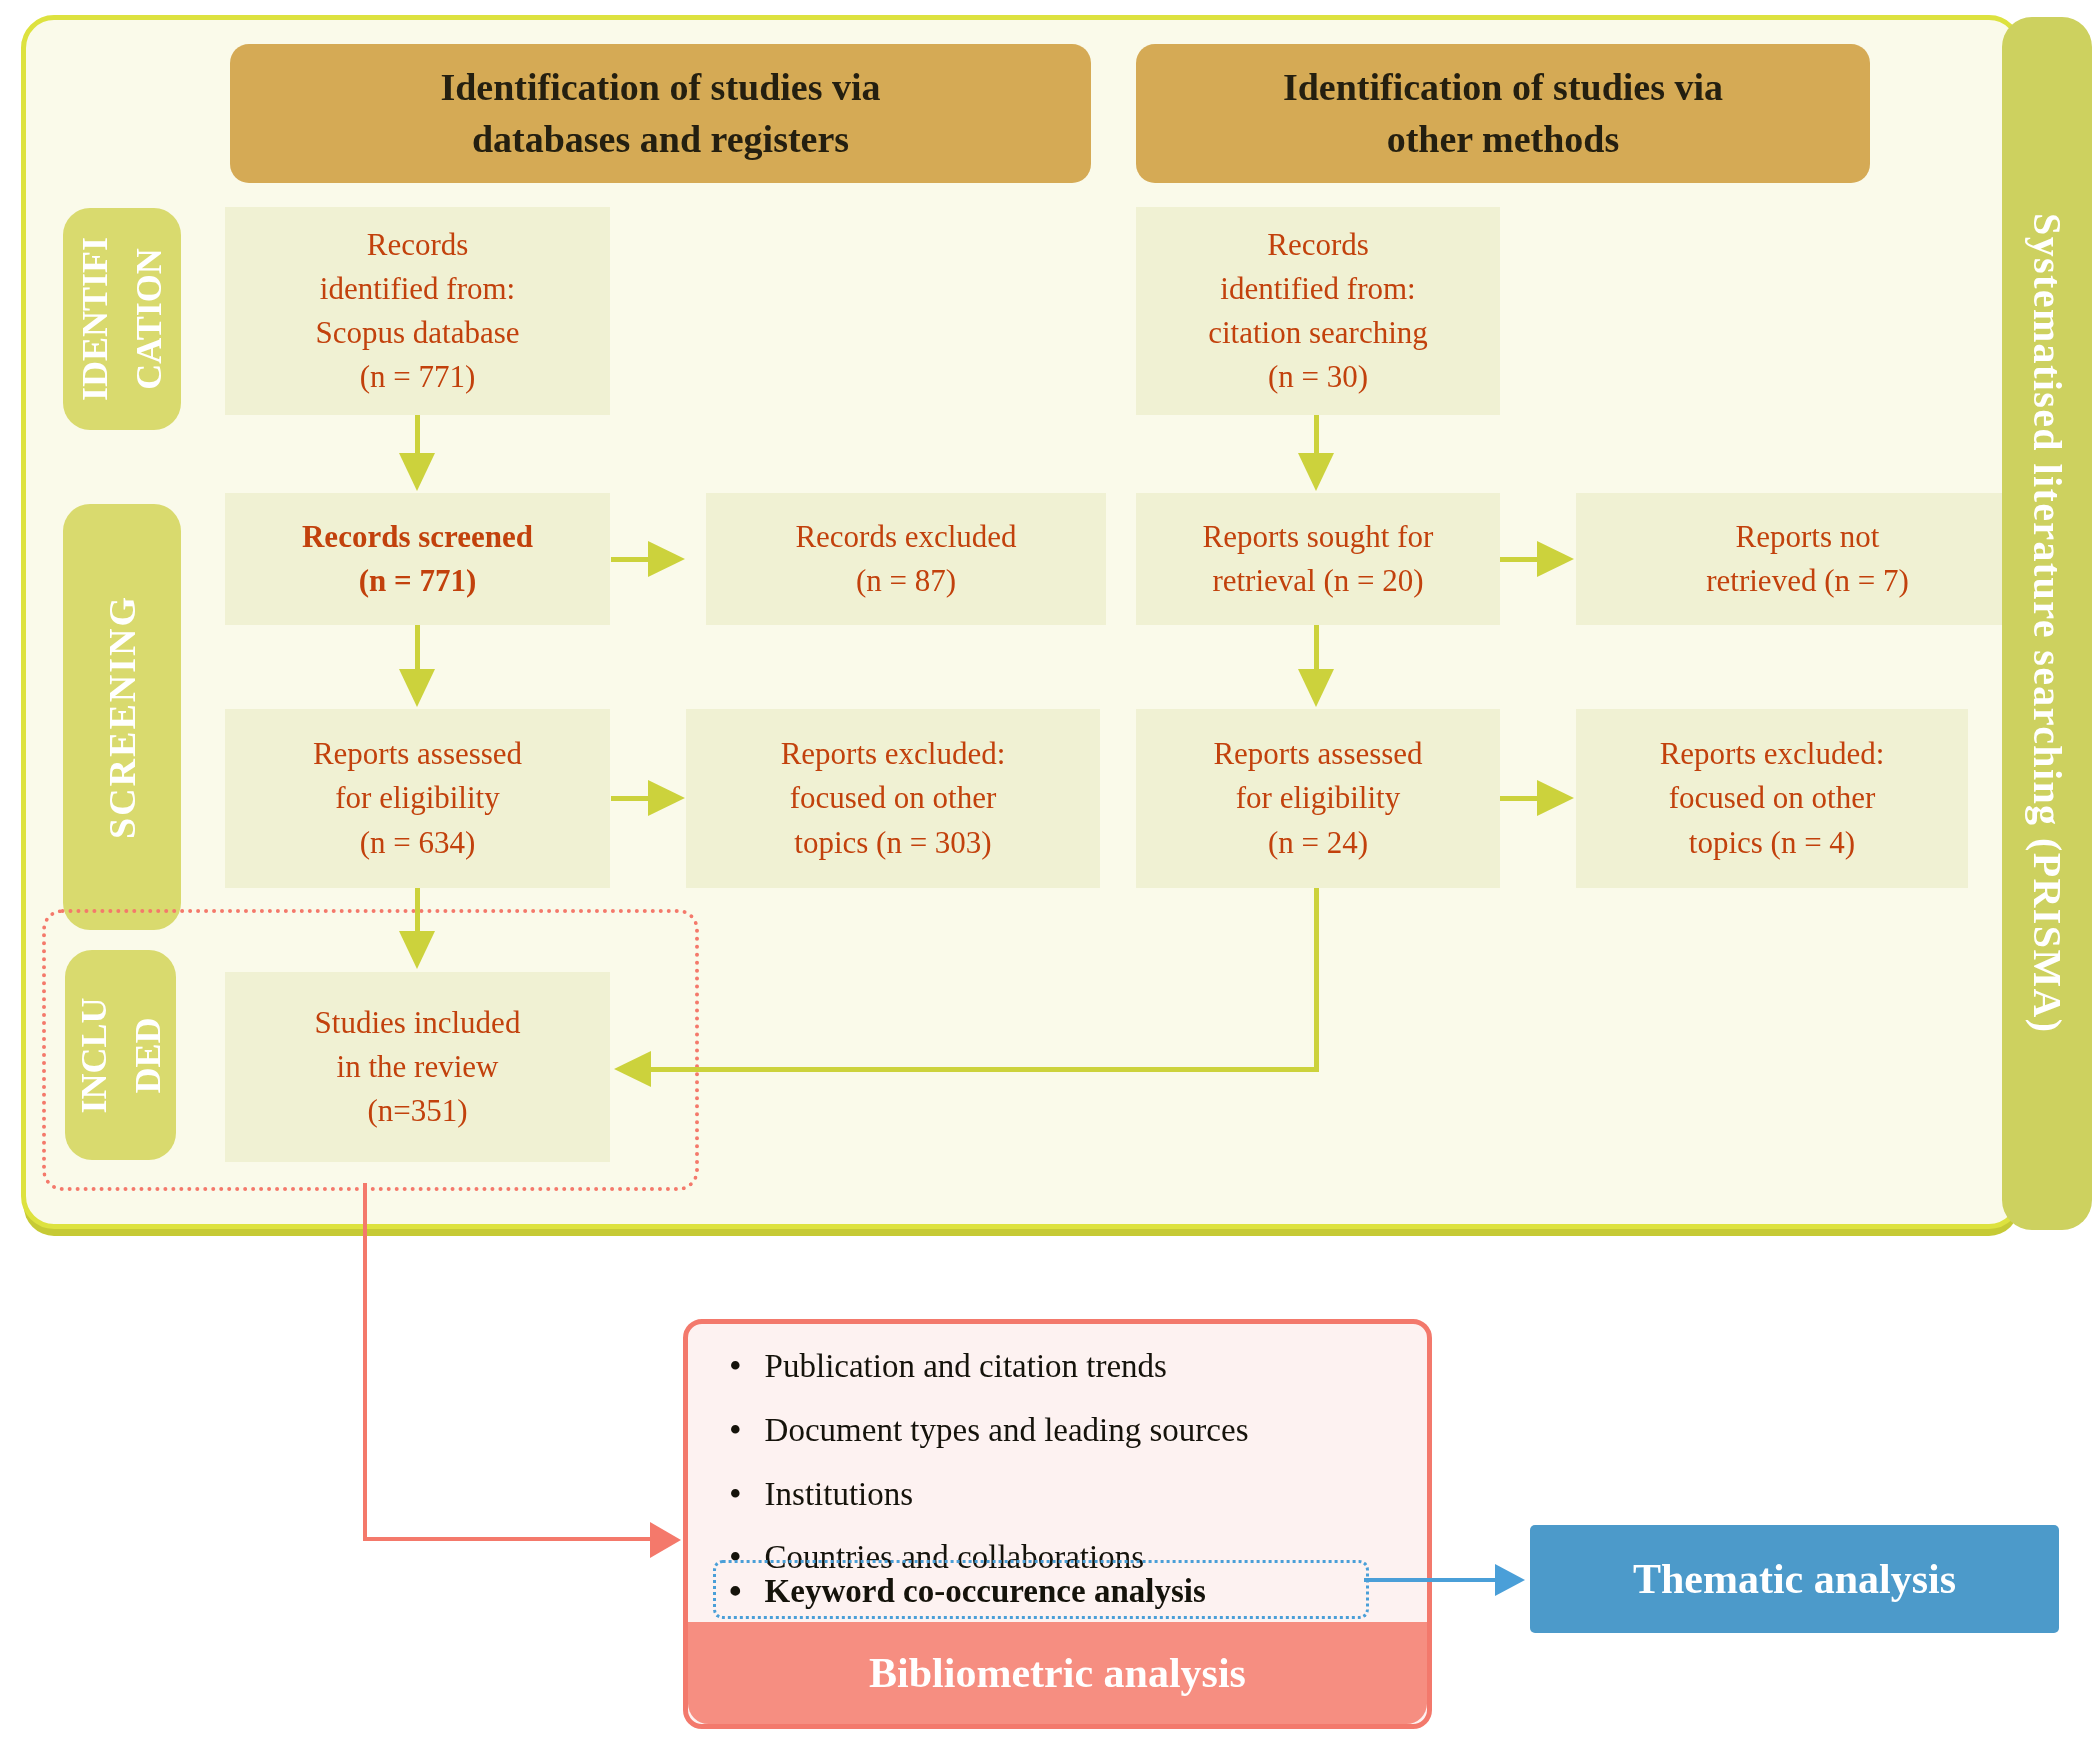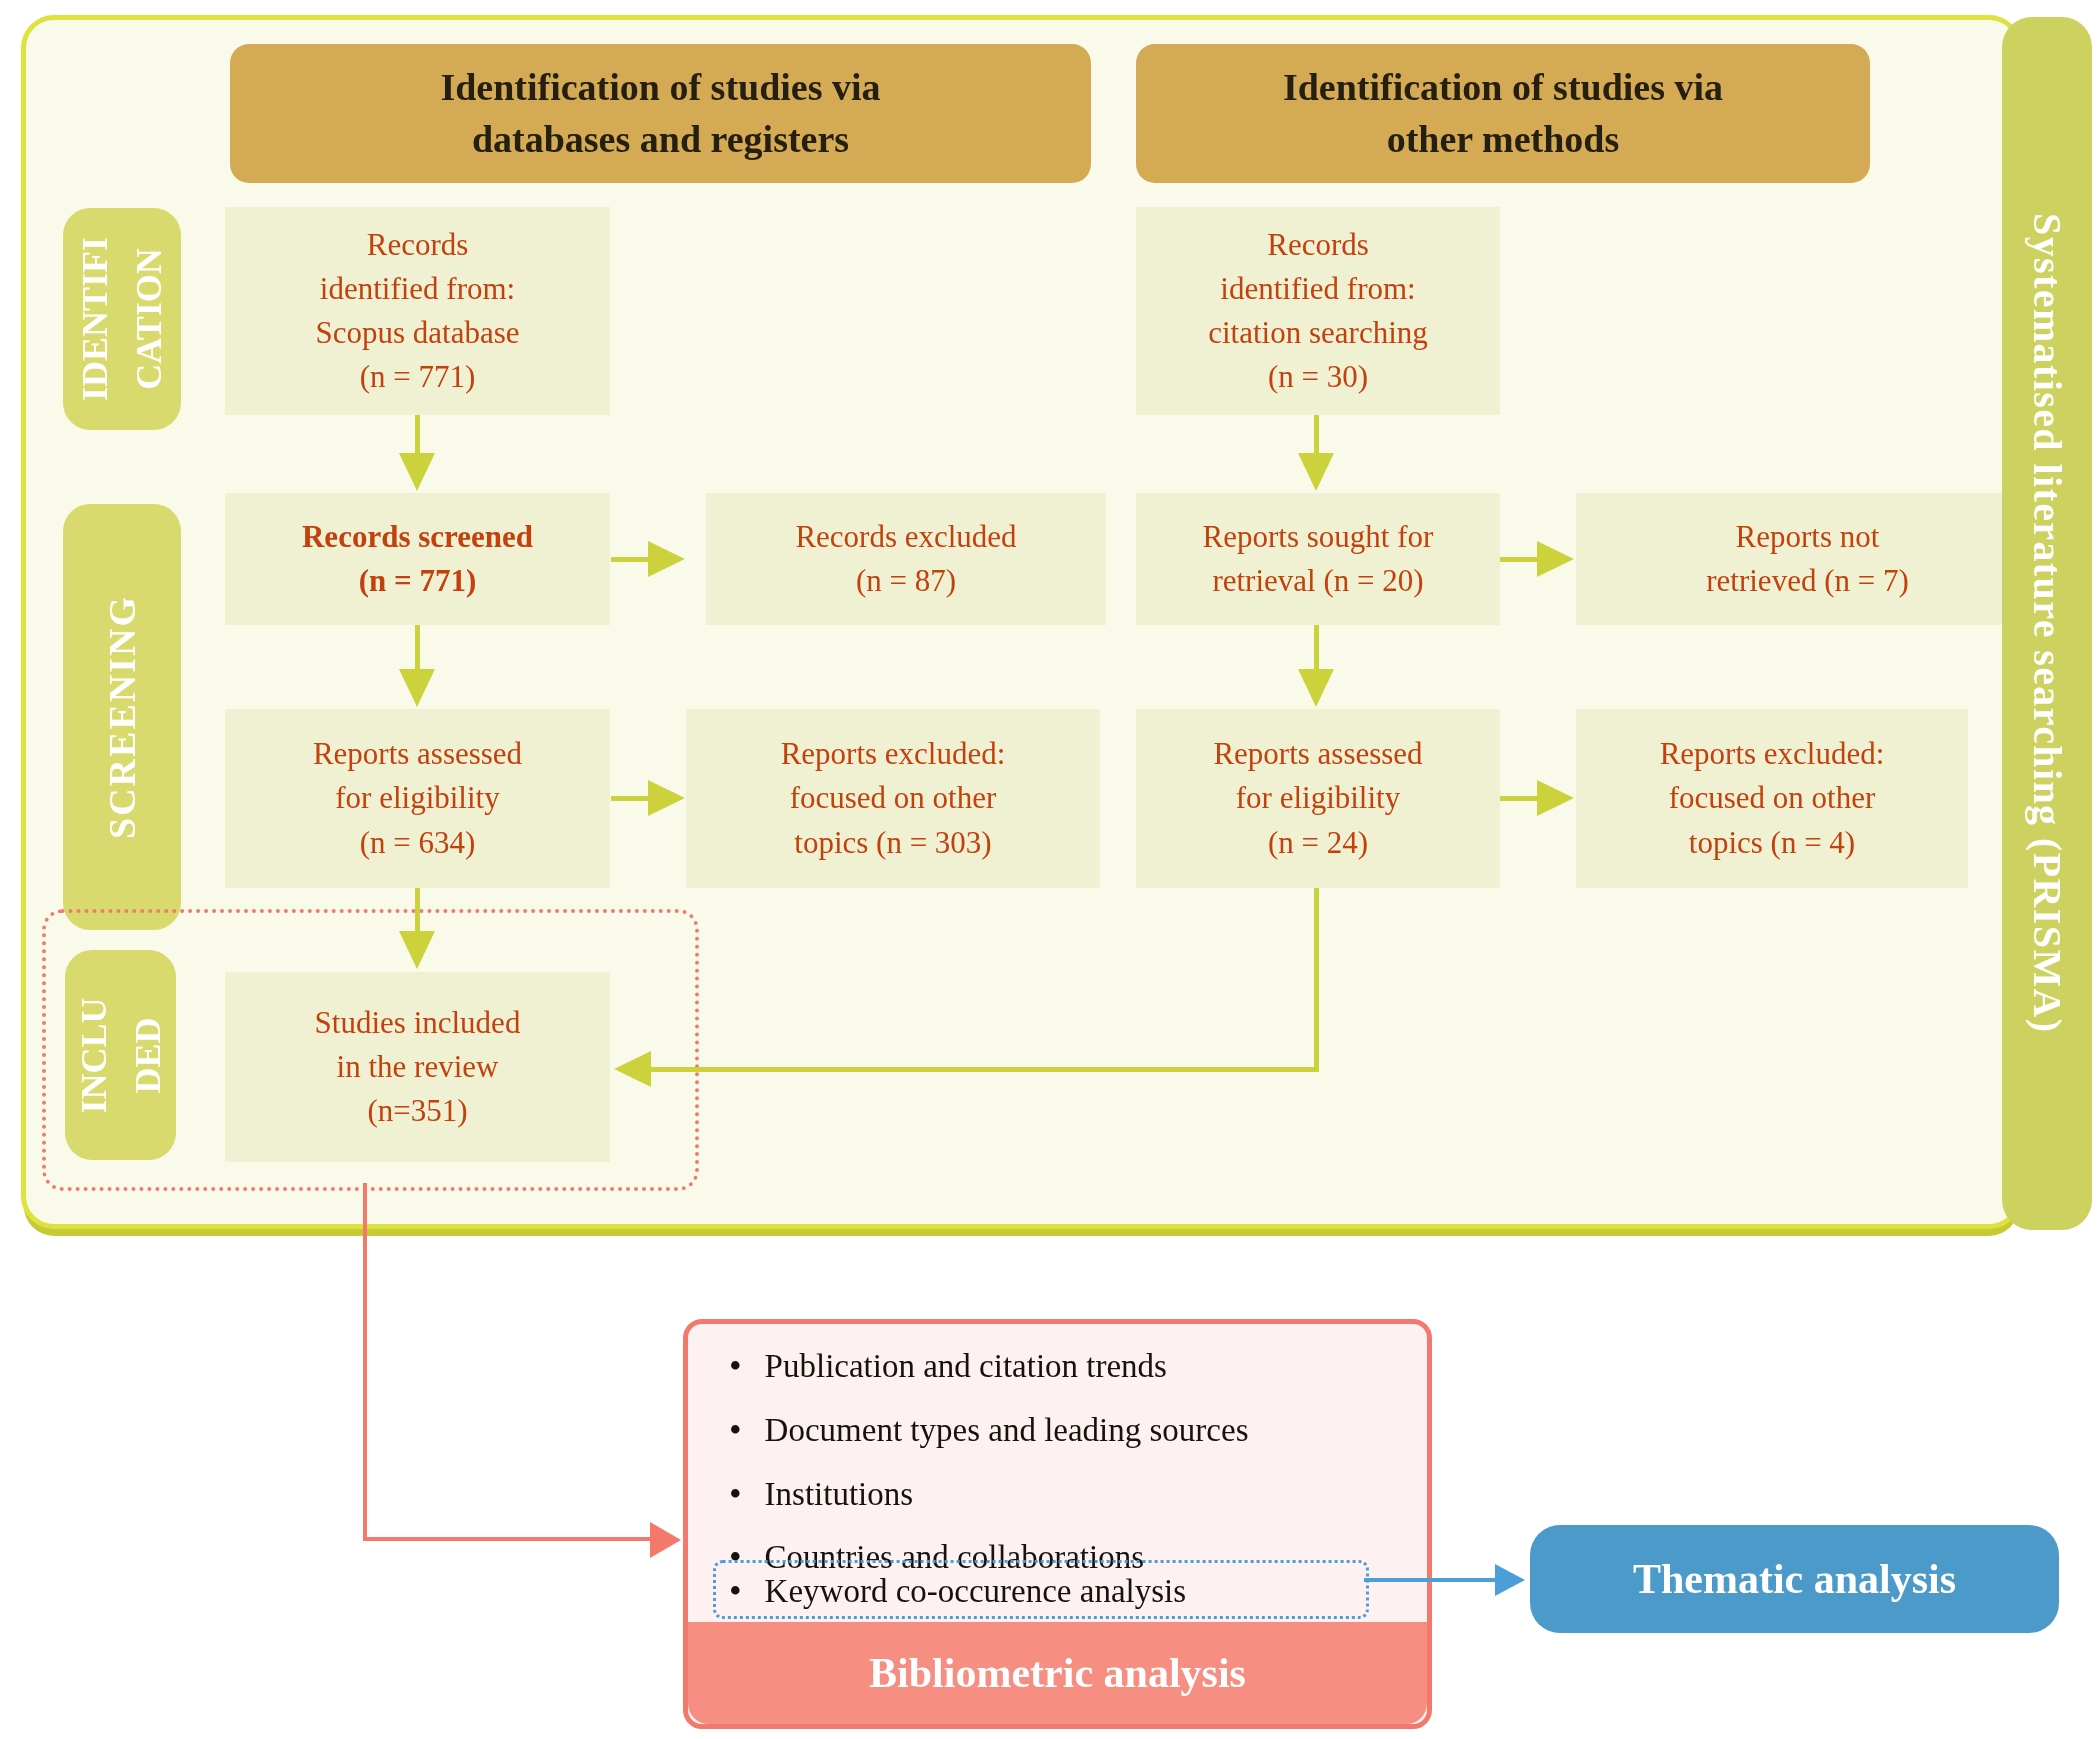--- a/index.html
+++ b/index.html
@@ -76,36 +76,36 @@
   
   .pink{
     position:absolute;left:683px;top:1319px;width:749px;height:410px;
     background:#fdf2f1;border:5.5px solid #f3796c;border-radius:19px;box-sizing:border-box;
   }
   .bullet-row{
     position:absolute;left:41px;height:48px;display:flex;align-items:center;
     font-size:33px;color:#15130b;
   }
   .bullet-row::before{content:"\2022";font-size:36px;margin-right:23px;color:#15130b;}
-  .br1{top:18px;}.br2{top:82px;}.br3{top:146px;}.br4{top:209px;}.br5{top:243px;}
+  .br1{top:18px;}.br2{top:82px;}.br3{top:146px;}.br4{top:209px;}.br5{top:243px;font-weight:bold;}
   .kw-outline{
     position:absolute;left:24.6px;top:236px;width:650px;height:53px;
     border:3.4px dotted #4a9fd8;border-radius:9.6px;
   }
   .bib-bar{
     position:absolute;left:0;bottom:0;width:100%;height:102px;background:#f68e81;
     border-radius:0 0 20.5px 20.5px;display:flex;align-items:center;justify-content:center;
     color:#ffffff;font-size:42px;font-weight:bold;
   }
   
   .blue-ln{position:absolute;background:#4a9fd8;}
   .blue-head{position:absolute;width:0;height:0;border-top:16.4px solid transparent;border-bottom:16.4px solid transparent;border-left:30px solid #4a9fd8;}
   .thematic{
     position:absolute;left:1530px;top:1525px;width:529px;height:108px;
-    background:#4c9aca;border-radius:30px;display:flex;align-items:center;justify-content:center;
+    background:#4c9aca;border-radius:5px;display:flex;align-items:center;justify-content:center;
     color:#ffffff;font-size:42px;font-weight:bold;
   }
 </style>
 </head>
 <body>
 
 <div class="canvas">
 
   <div class="frame"></div>
 

